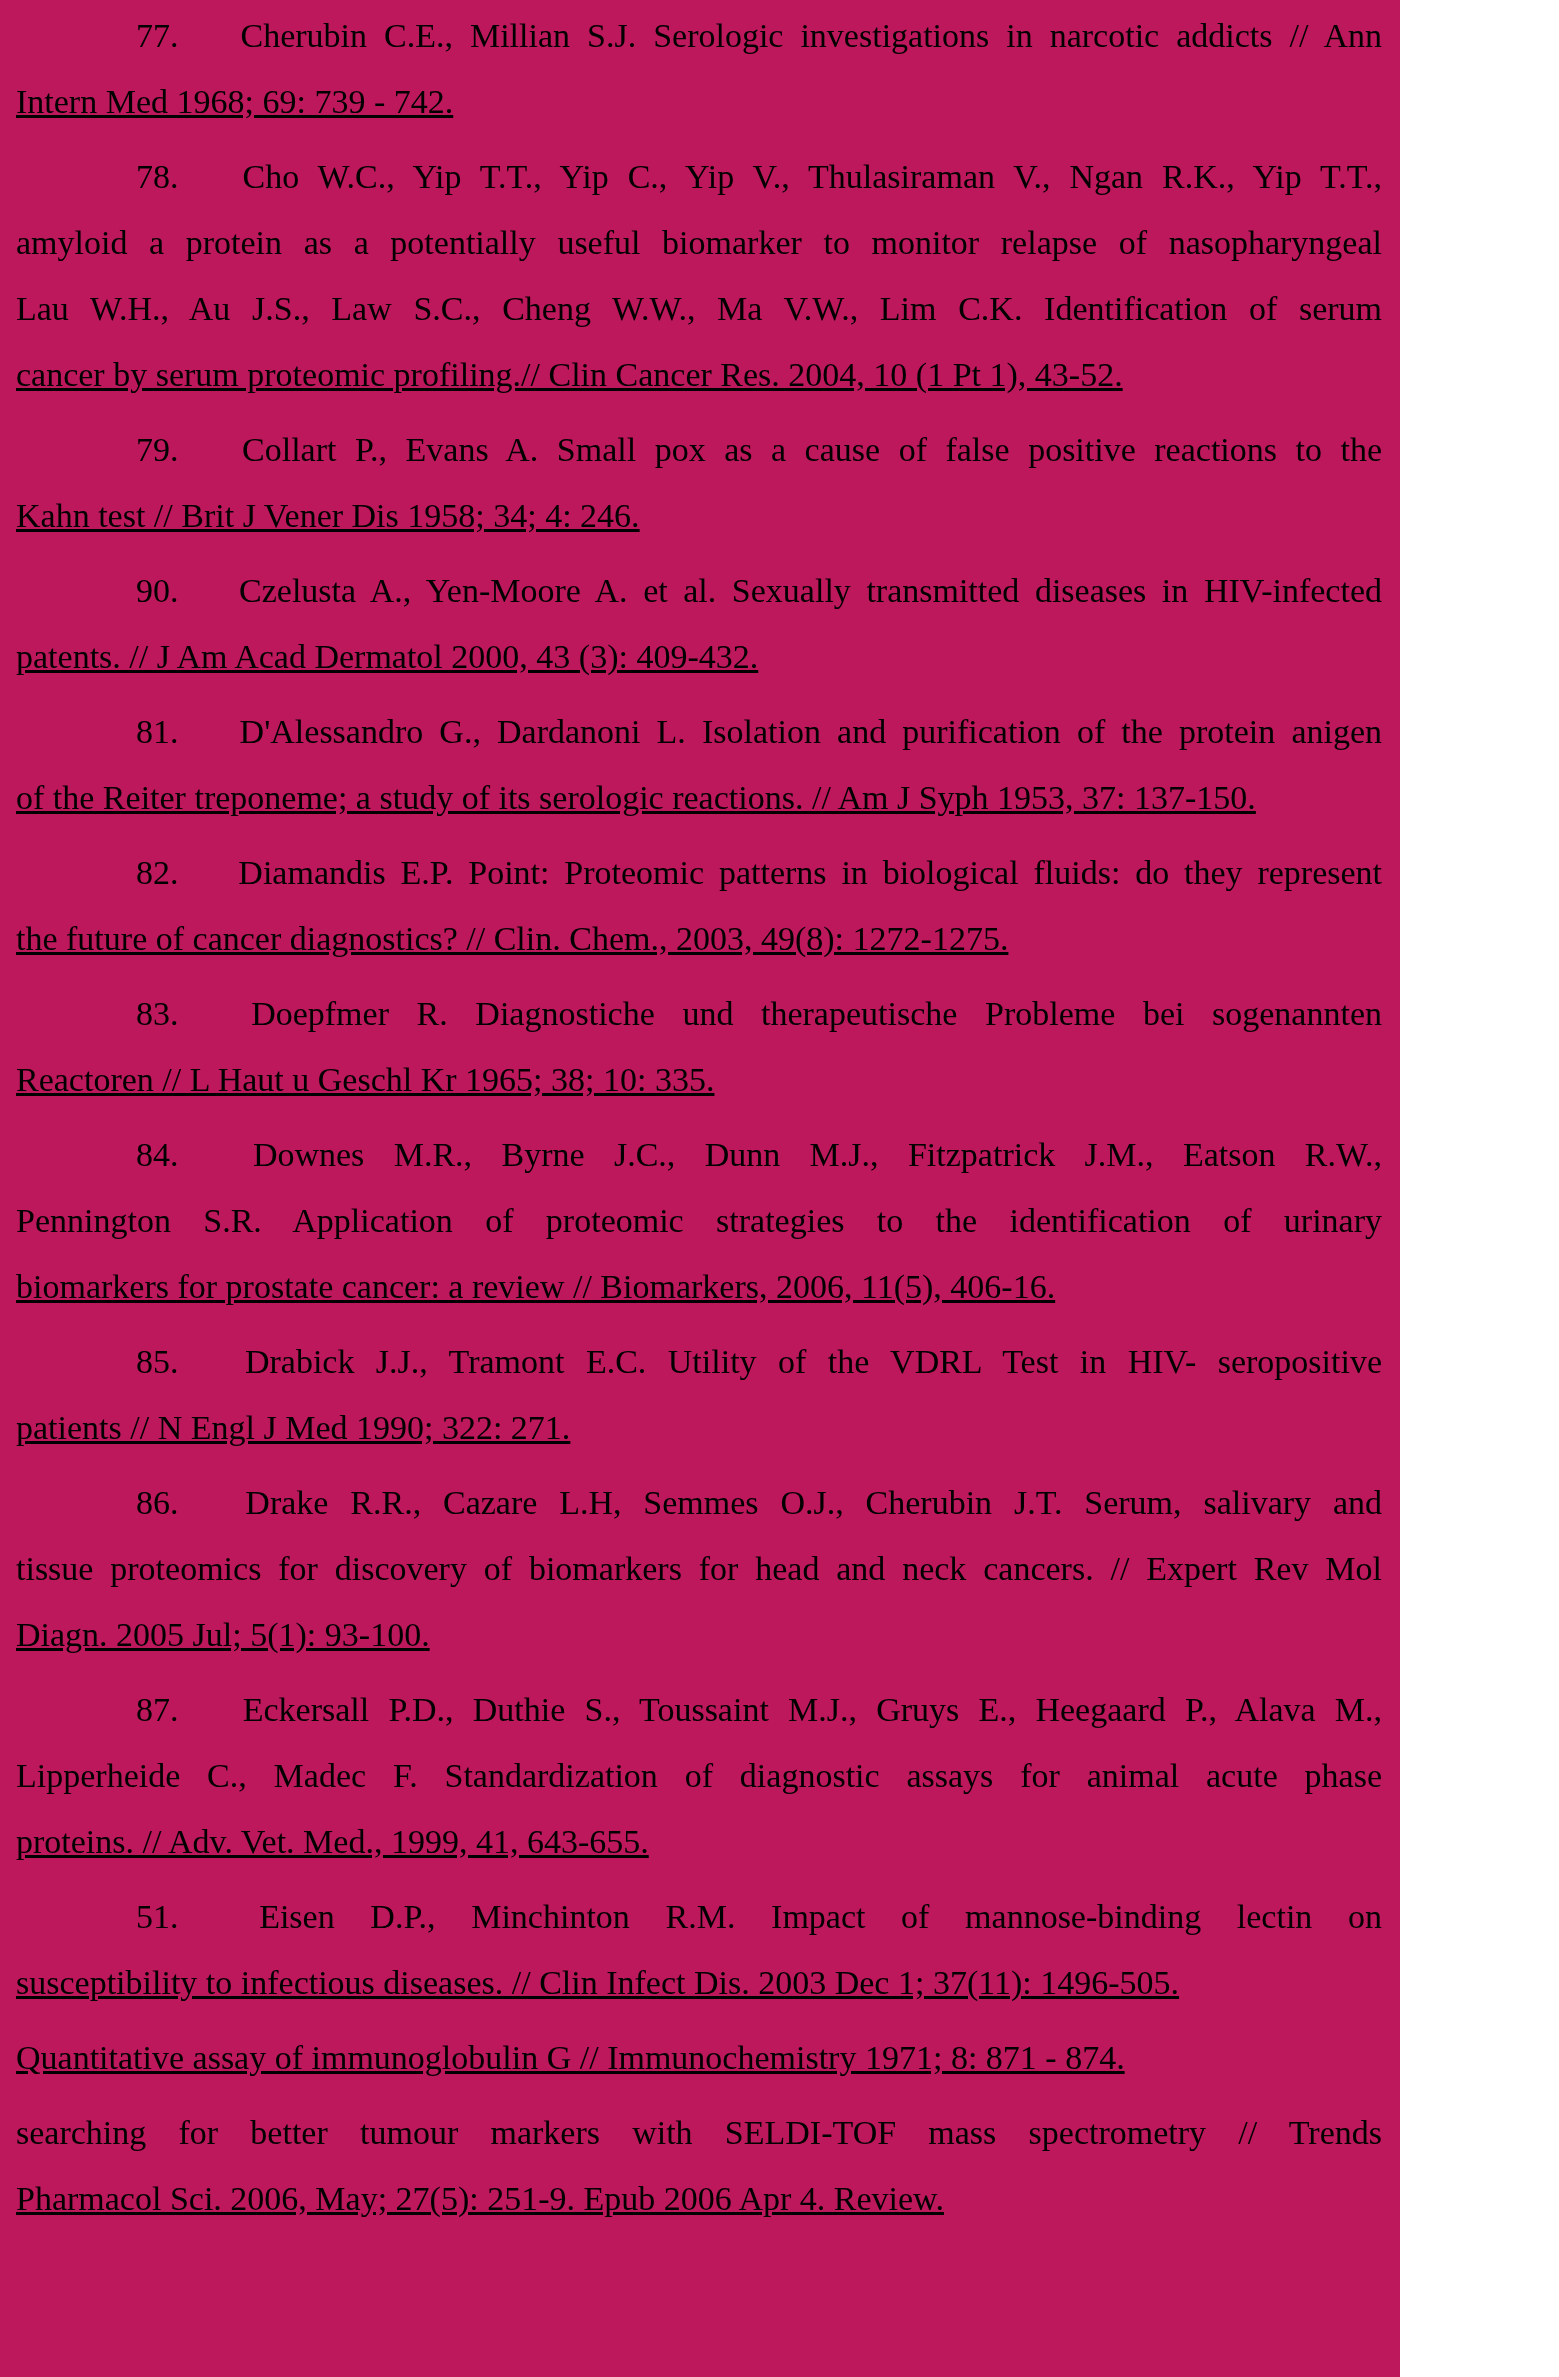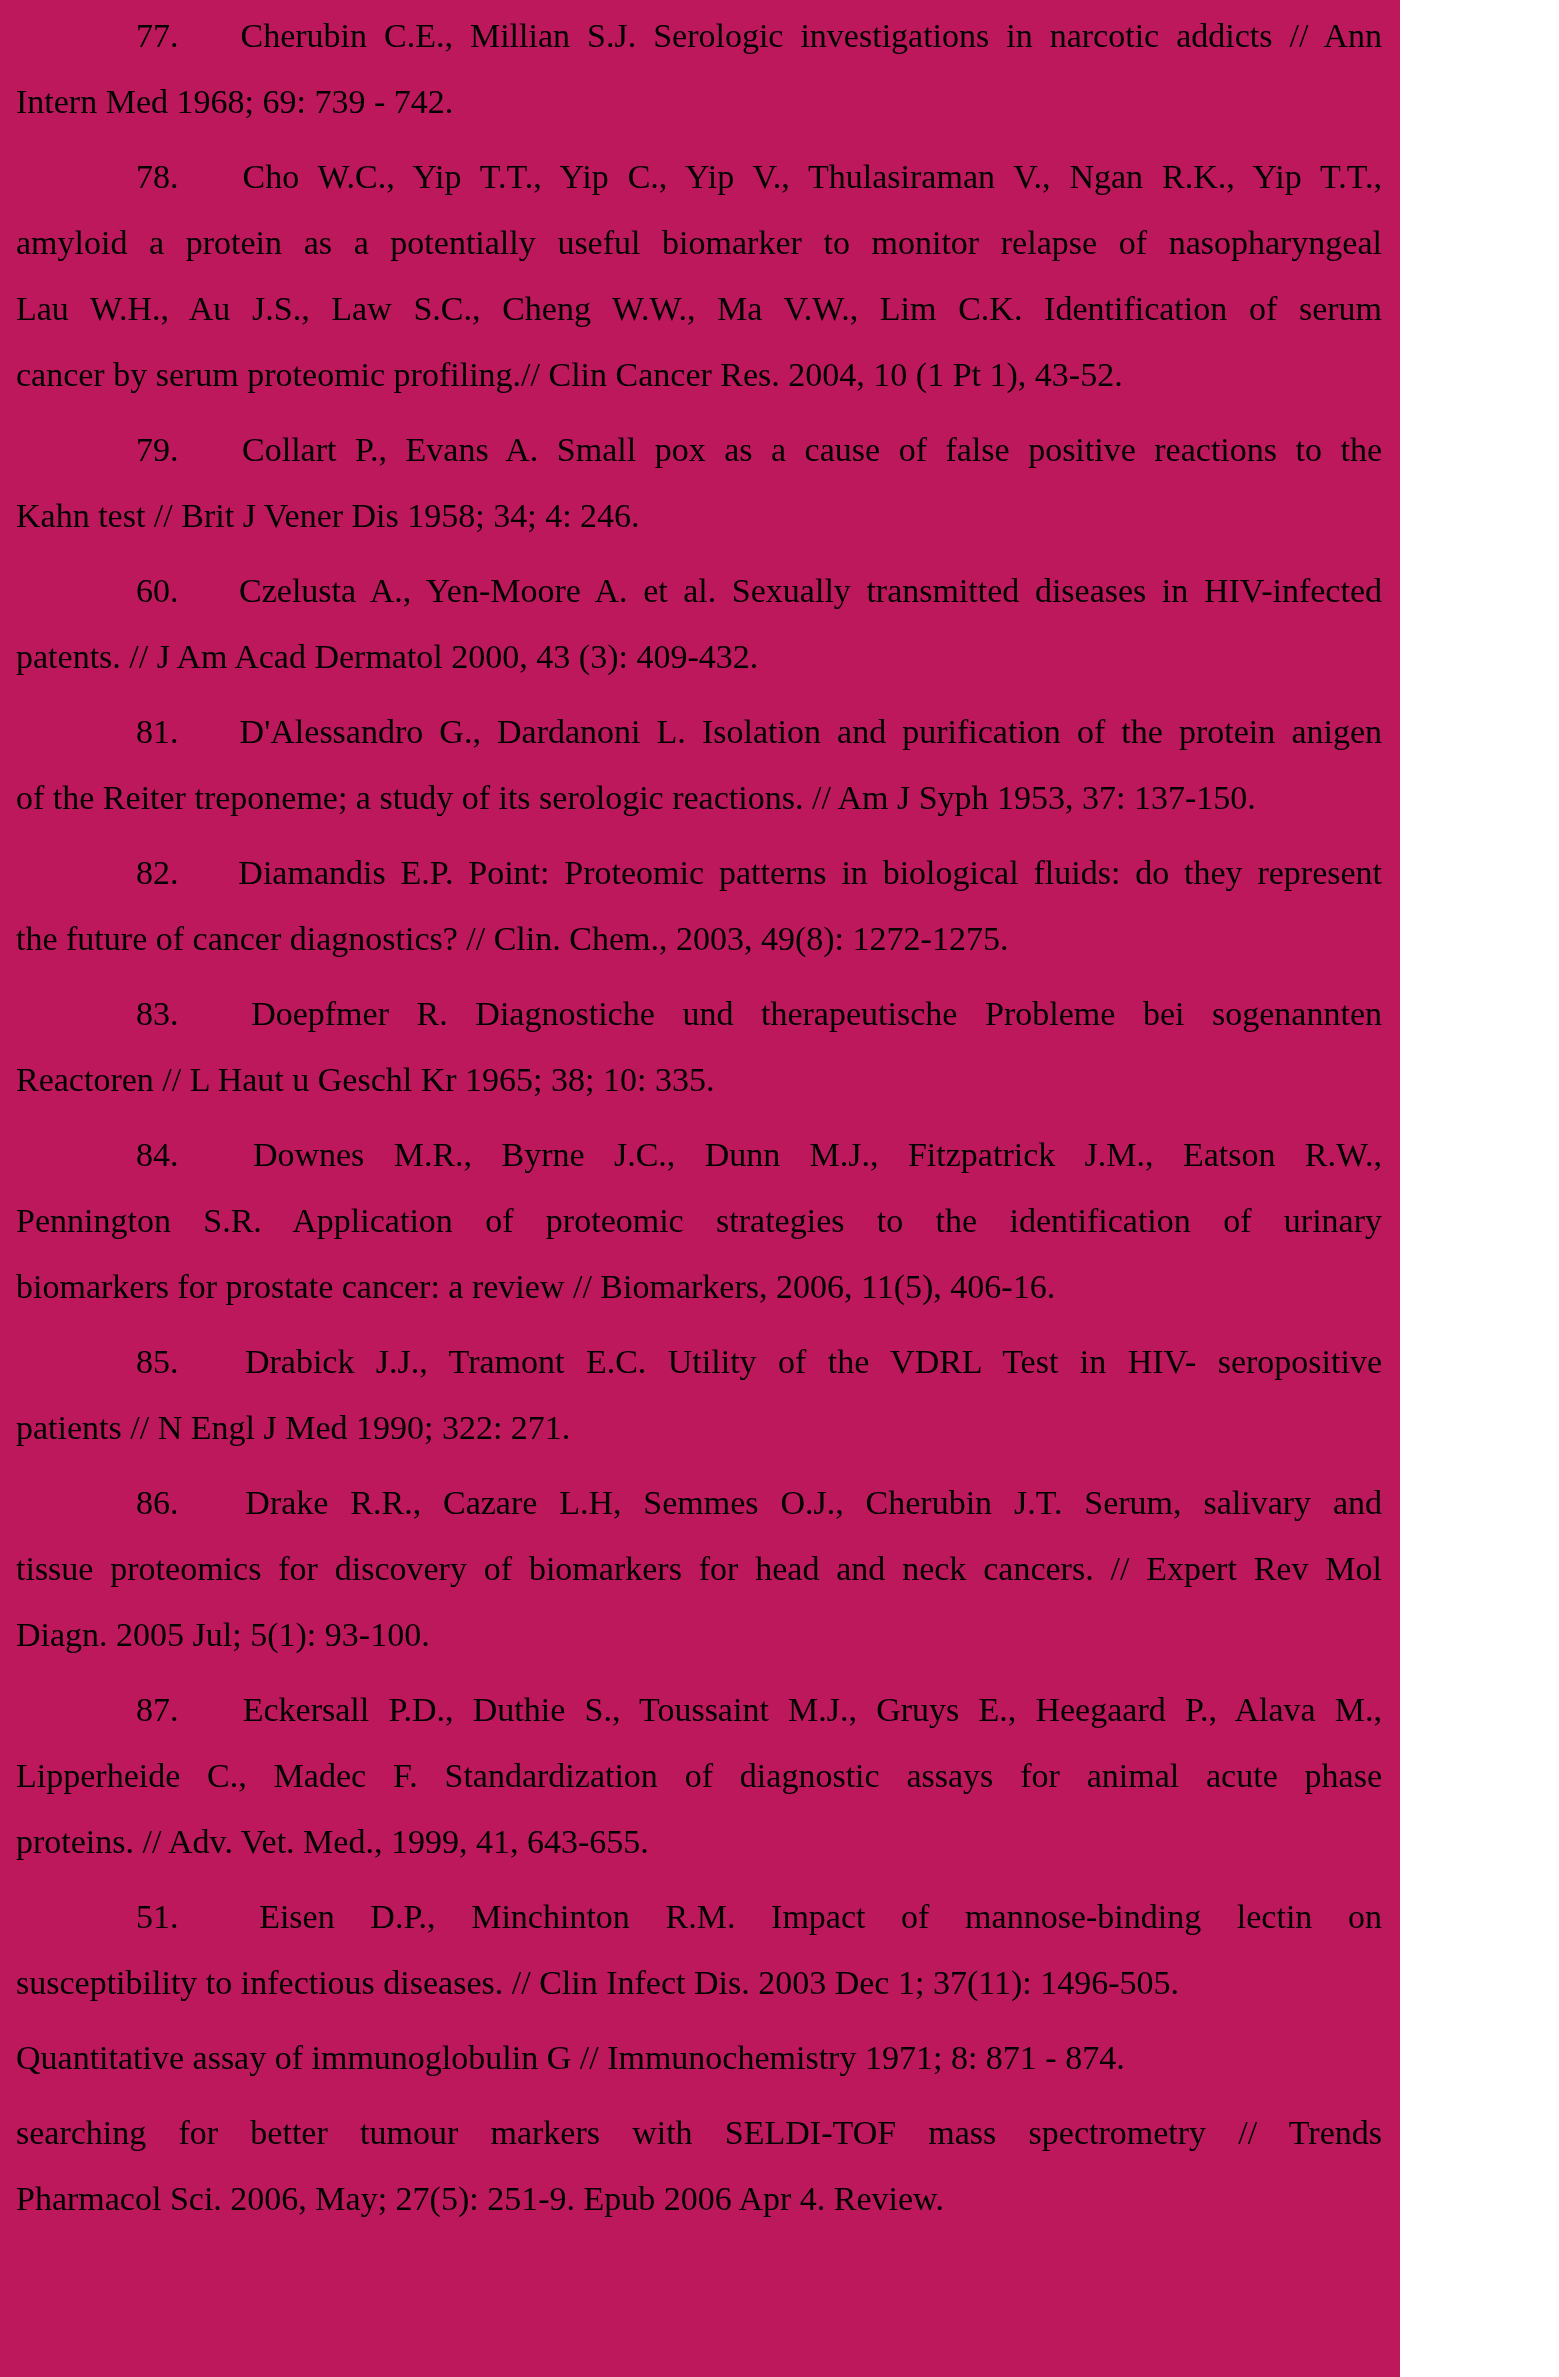--- a/index.html
+++ b/index.html
@@ -26,20 +26,21 @@
     margin-top: 0;
   }
   .line {
     line-height: 66px;
     text-align: justify;
     text-align-last: justify;
   }
   .line.last {
     text-align: justify;
     text-align-last: left;
+    text-decoration: underline;
   }
   .line.first {
     padding-left: 120px;
   }
   .num {
     margin-right: 45px;
   }
 </style>
 </head>
 <body>
@@ -54,21 +55,21 @@
         <div class="line first"><span class="num">78.</span> <span>Cho W.C., Yip T.T., Yip C., Yip V., Thulasiraman V., Ngan R.K., Yip T.T.,</span></div>
         <div class="line">amyloid a protein as a potentially useful biomarker to monitor relapse of nasopharyngeal</div>
         <div class="line">Lau W.H., Au J.S., Law S.C., Cheng W.W., Ma V.W., Lim C.K. Identification of serum</div>
         <div class="line last">cancer by serum proteomic profiling.// Clin Cancer Res. 2004, 10 (1 Pt 1),  43-52.</div>
       </div>
       <div class="entry">
         <div class="line first"><span class="num">79.</span> <span>Collart P., Evans A. Small pox as a cause of false positive reactions to the</span></div>
         <div class="line last">Kahn test // Brit J Vener Dis 1958; 34; 4: 246.</div>
       </div>
       <div class="entry">
-        <div class="line first"><span class="num">60.</span> <span>Czelusta A., Yen-Moore A. et al. Sexually transmitted diseases in HIV-infected</span></div>
+        <div class="line first"><span class="num">90.</span> <span>Czelusta A., Yen-Moore A. et al. Sexually transmitted diseases in HIV-infected</span></div>
         <div class="line last">patents. // J Am Acad Dermatol 2000, 43 (3): 409-432.</div>
       </div>
       <div class="entry">
         <div class="line first"><span class="num">81.</span> <span>D'Alessandro G., Dardanoni L. Isolation and purification of the protein anigen</span></div>
         <div class="line last">of the Reiter treponeme; a study of its serologic reactions. // Am J Syph 1953, 37: 137-150.</div>
       </div>
       <div class="entry">
         <div class="line first"><span class="num">82.</span> <span>Diamandis E.P. Point: Proteomic patterns in biological fluids: do they represent</span></div>
         <div class="line last">the future of cancer diagnostics? // Clin. Chem., 2003, 49(8): 1272-1275.</div>
       </div>

